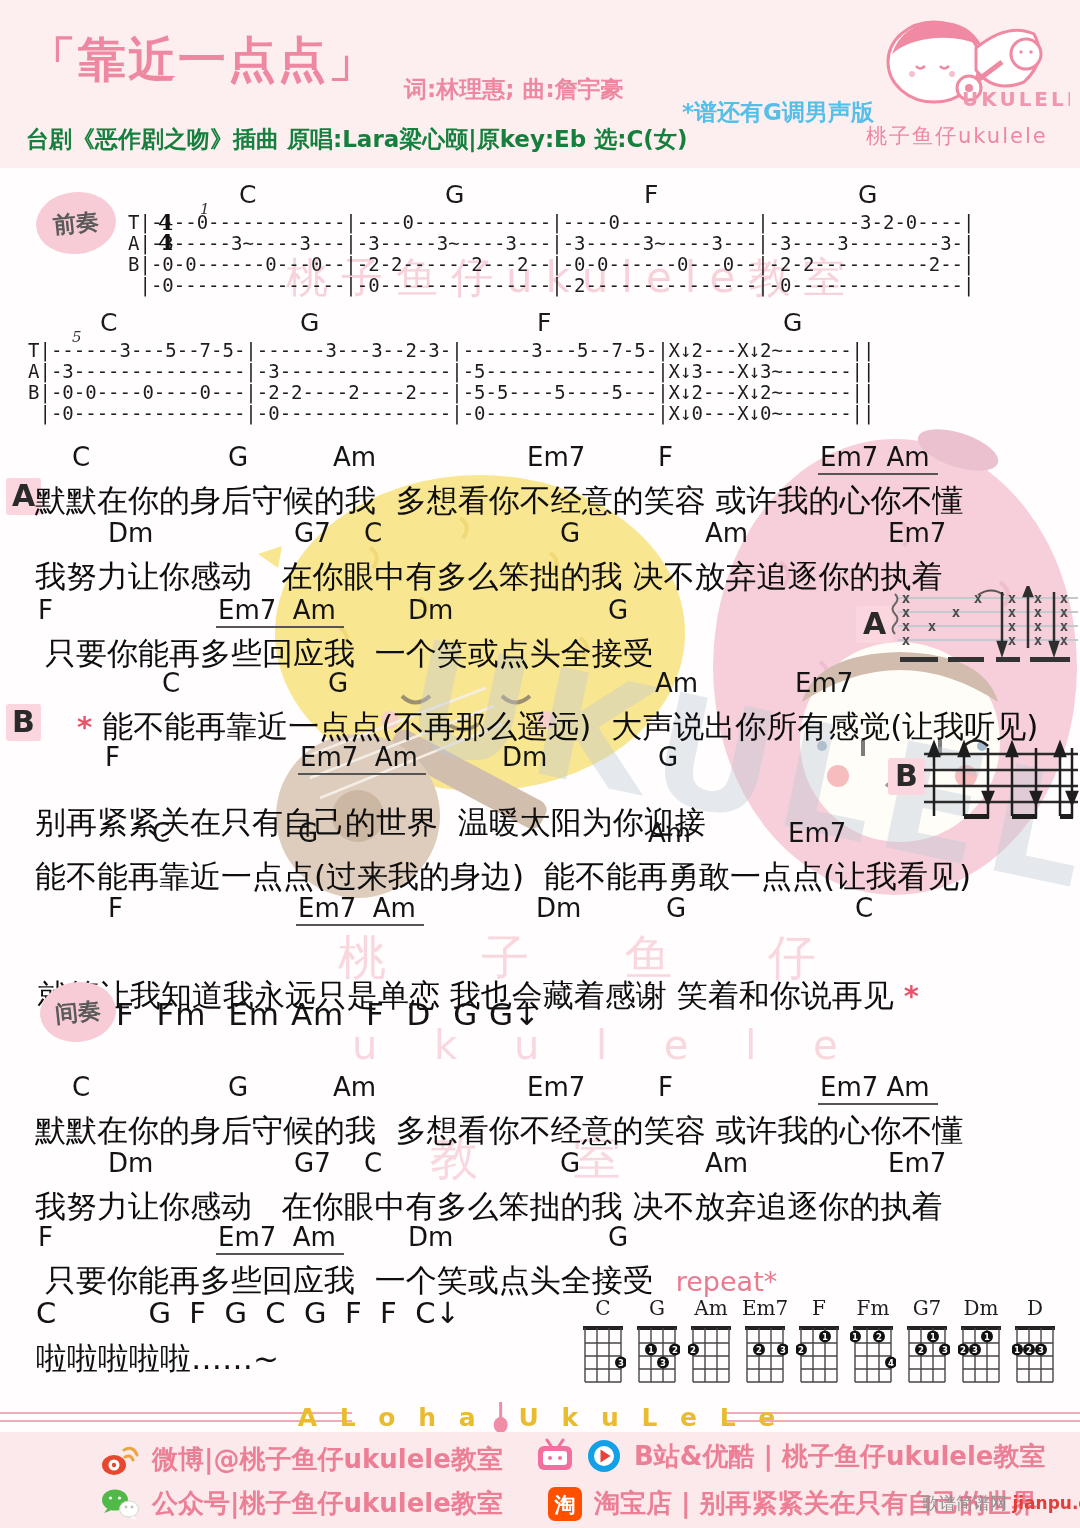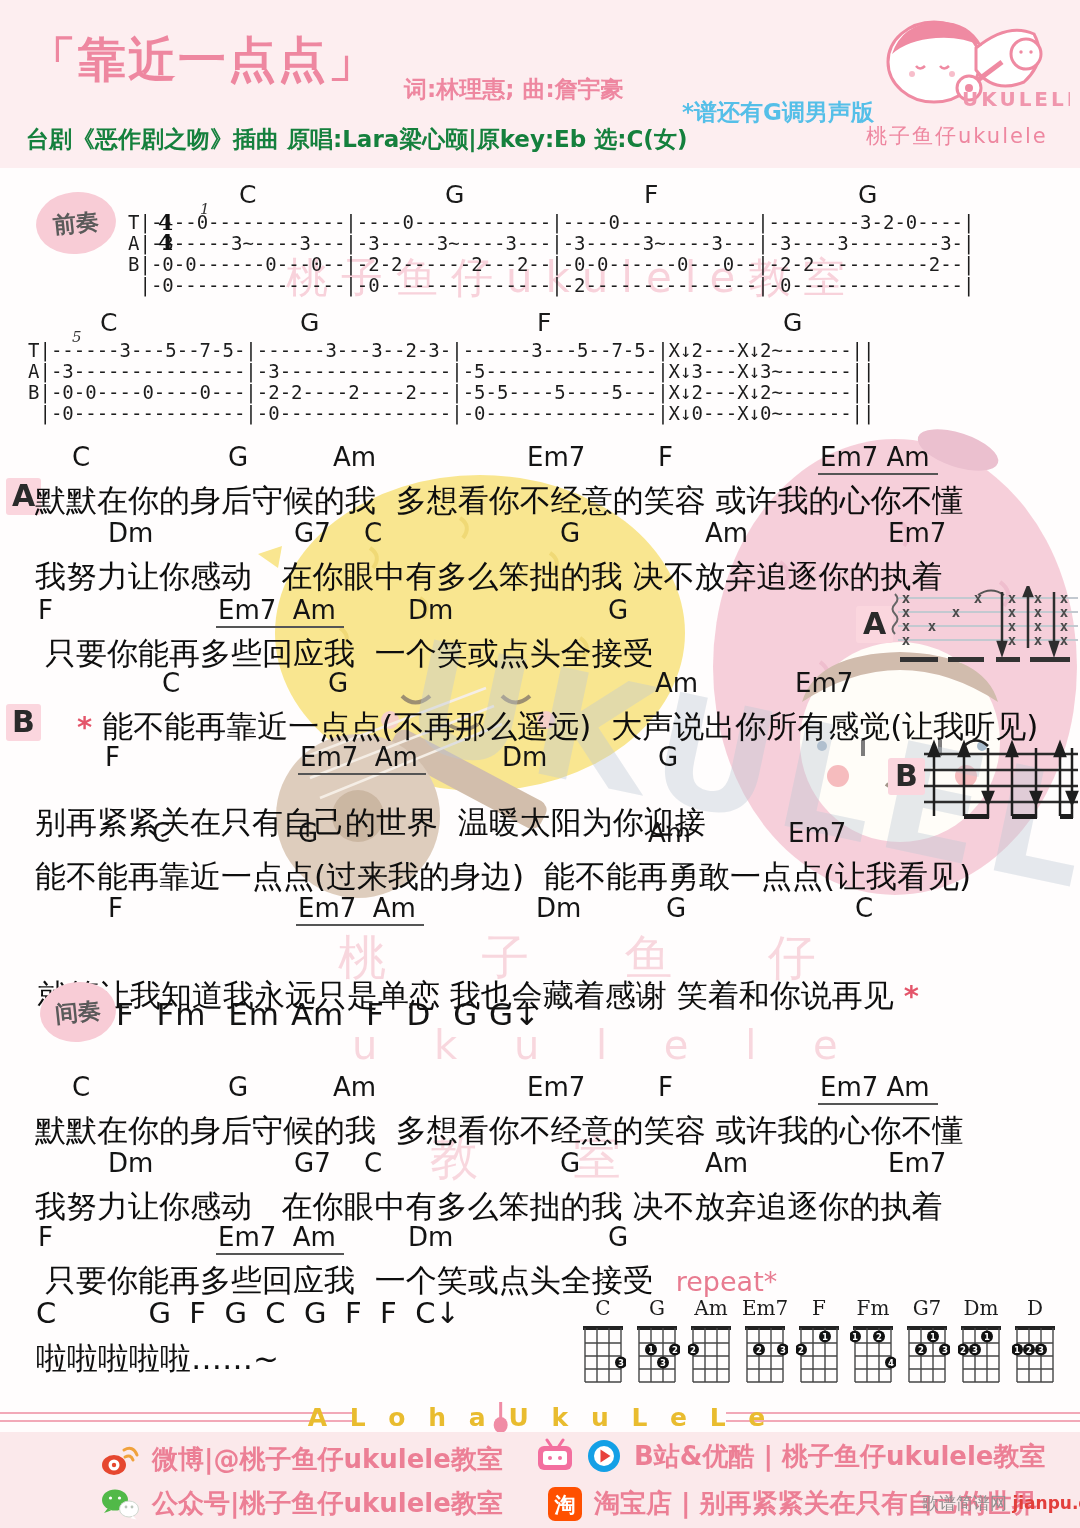--- a/index.html
+++ b/index.html
@@ -47,21 +47,21 @@
   .diagram{width:46px;text-align:center;}
   .diagram .dname{font-size:20px;color:#1c1c1c;font-family:"DejaVu Serif","Liberation Serif",serif;margin-bottom:1px;}
 
   
   .pattern-label{position:absolute;font-size:30px;font-weight:bold;color:#2a2a2a;background:#fbd6de;padding:0 7px 2px 7px;border-radius:3px;}
   .pattern-a{position:absolute;left:888px;top:586px;}
   .pattern-b{position:absolute;left:920px;top:738px;}
 
   
   .aloha-line{position:absolute;height:6px;border-top:2px solid #f2a9b8;border-bottom:2px solid #f2a9b8;}
-  .aloha-text{position:absolute;top:1400px;left:50%;transform:translateX(-50%);display:flex;align-items:center;
+  .aloha-text{position:absolute;top:1400px;left:50%;transform:translateX(-50%);display:flex;align-items:center;gap:10px;
               font-size:25px;font-weight:bold;color:#e9bc2f;letter-spacing:7px;white-space:pre;}
 
   
   .footer-band{position:absolute;left:0;top:1432px;width:1080px;height:96px;background:#fbe9eb;}
   .footer-item{position:absolute;display:flex;align-items:center;gap:12px;font-size:26px;font-weight:bold;color:#ec7f95;white-space:pre;}
   .jianpu{position:absolute;left:922px;top:1492px;font-size:17px;white-space:pre;}
   .jianpu .g{color:#8f8f8f;} .jianpu .r{color:#e23f3b;font-weight:bold;}
 
   
   .wm-tabtext{position:absolute;left:286px;top:250px;font-size:42px;color:#f3b0c0;opacity:.55;letter-spacing:13px;white-space:pre;}

